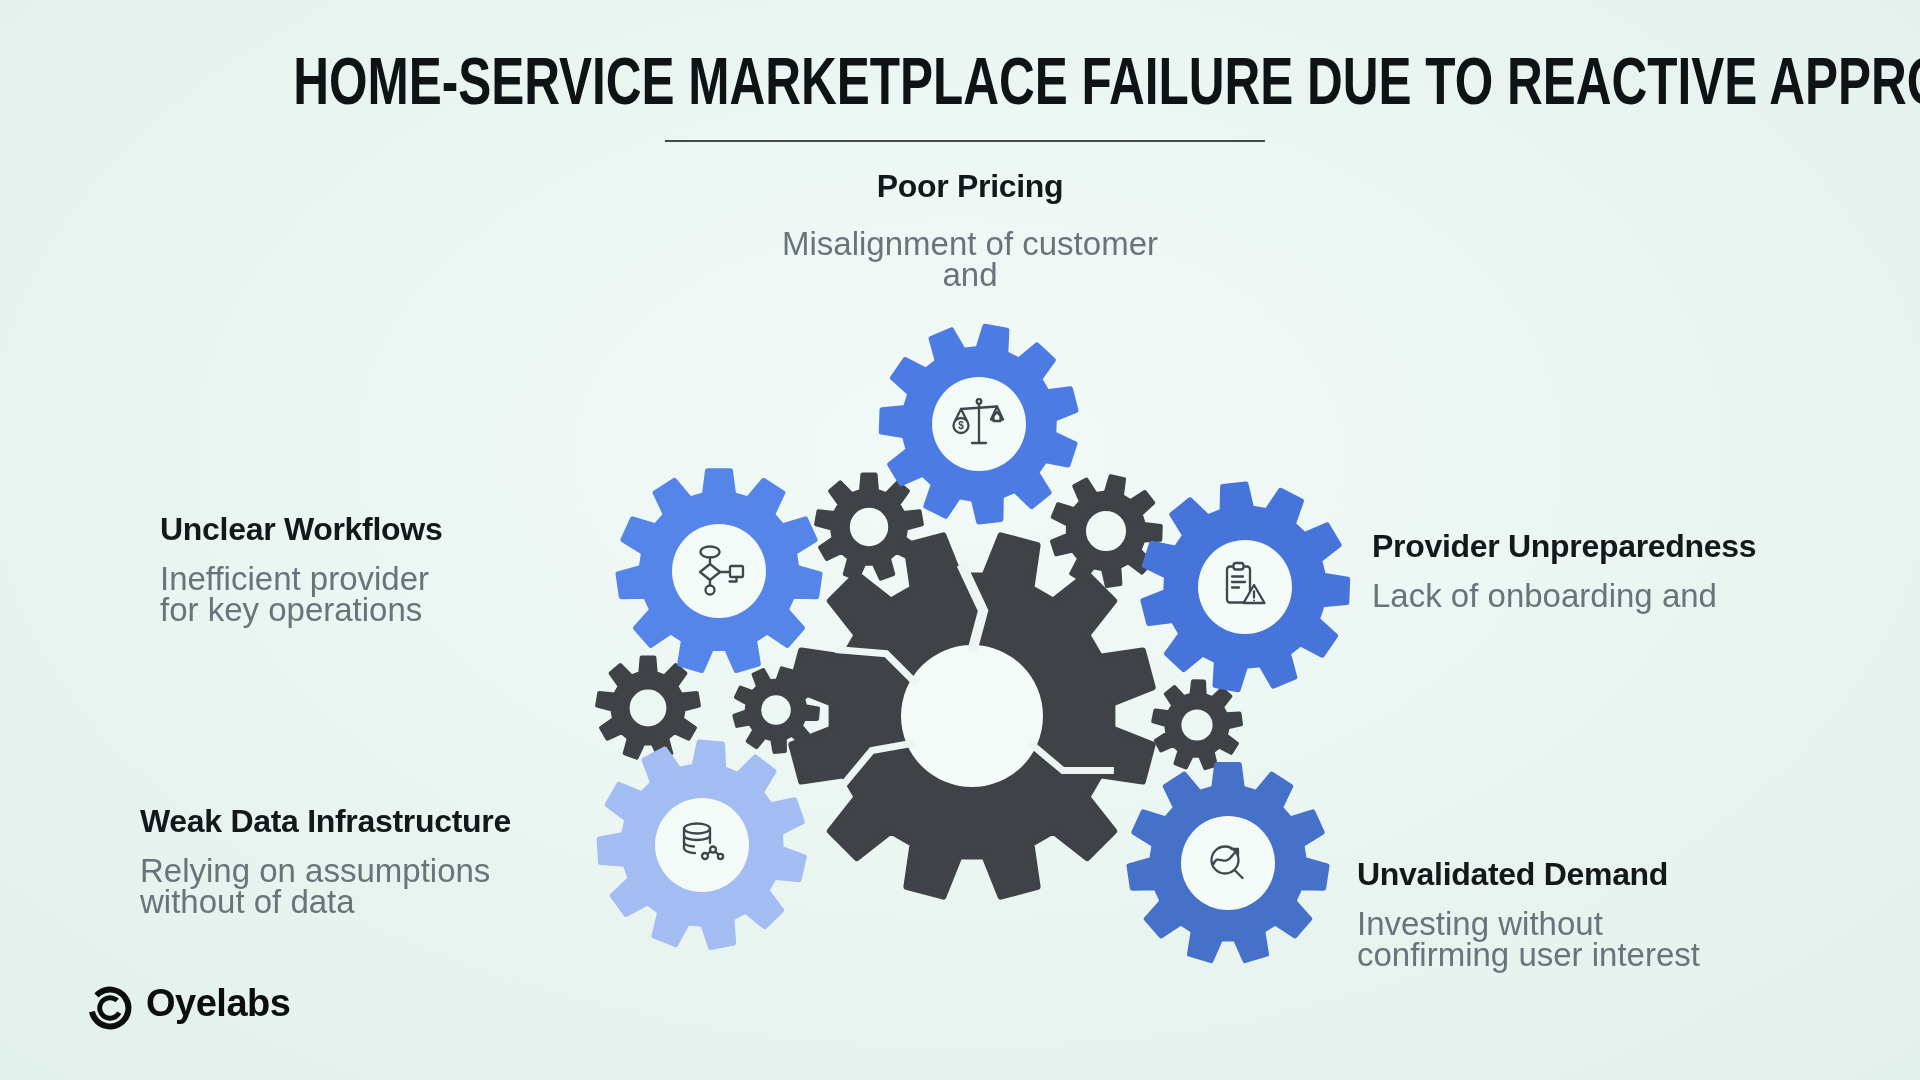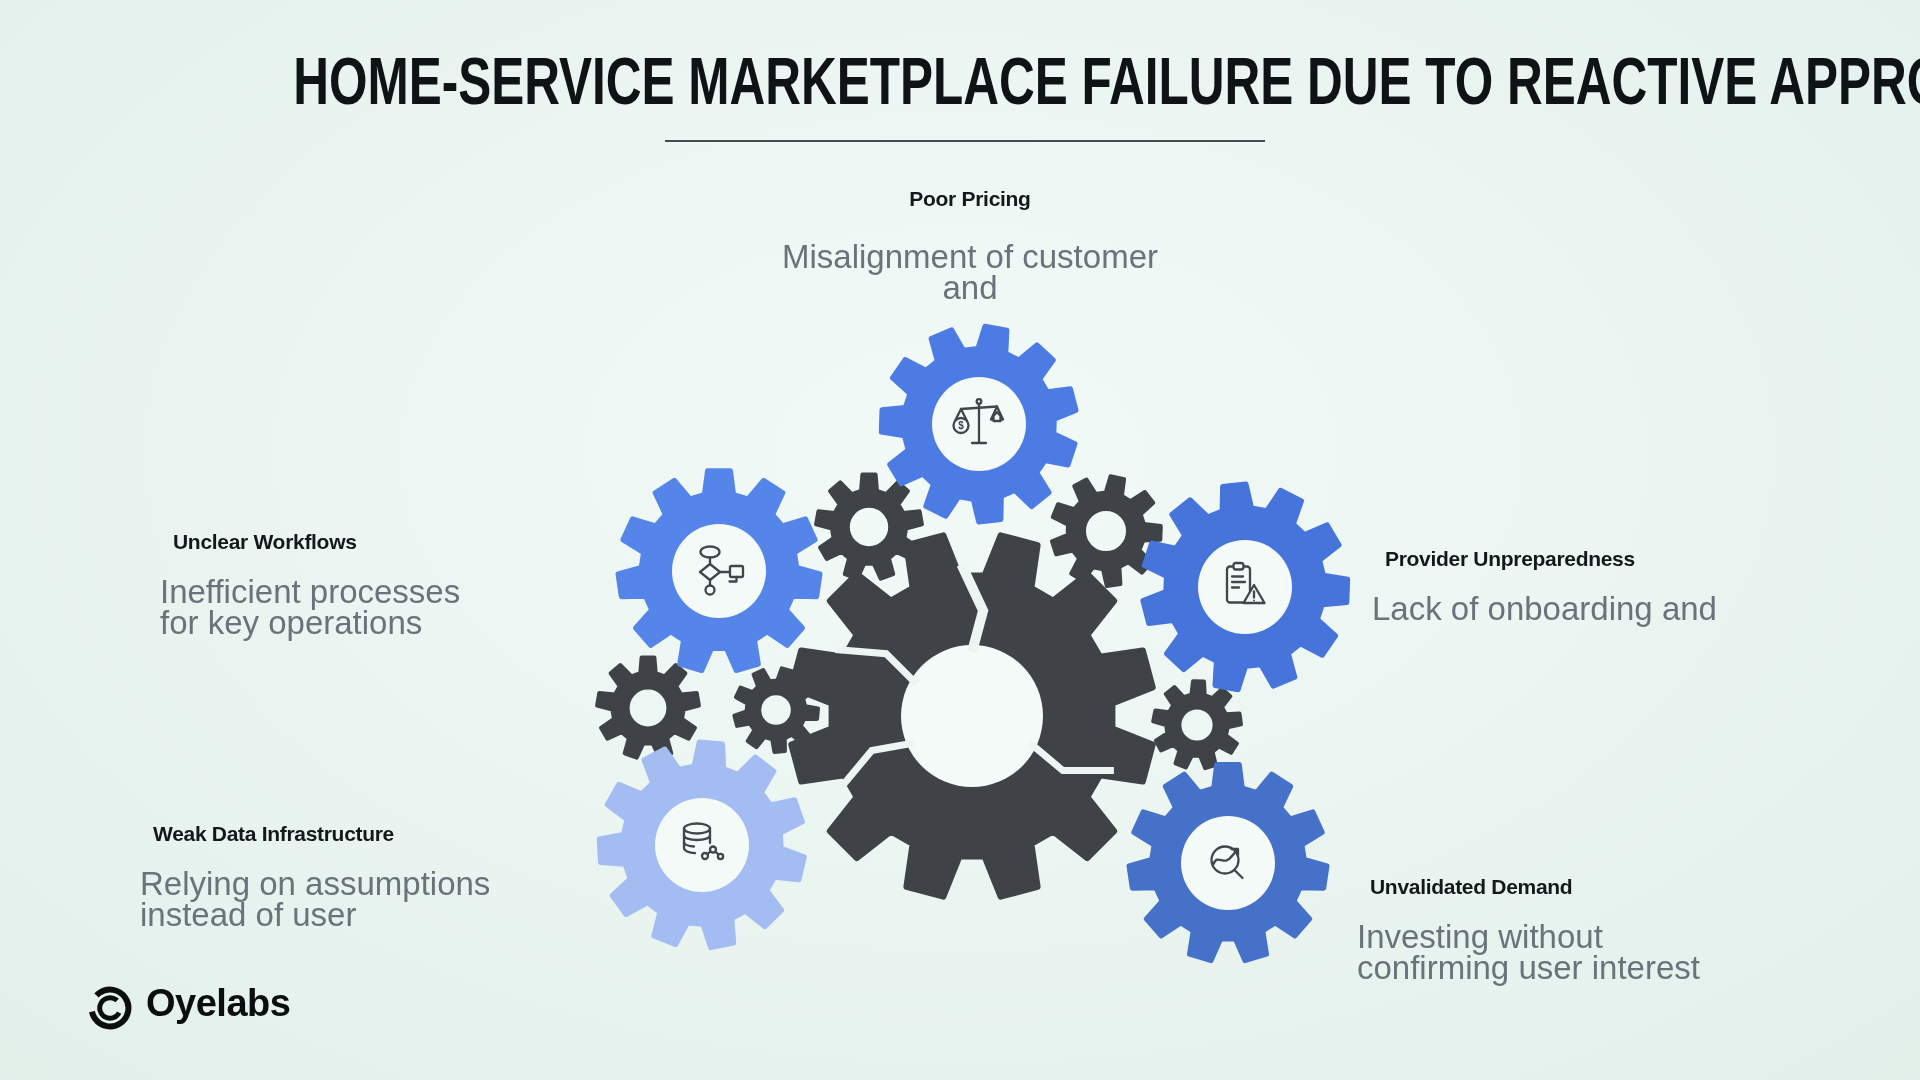--- a/index.html
+++ b/index.html
@@ -12,21 +12,21 @@
   .title-wrap h1{
     display:inline-block;white-space:nowrap;margin:0;
     font-size:66px;line-height:1.0;font-weight:800;color:#101316;
     letter-spacing:0px;transform-origin:50% 50%;
   }
   .title-underline{position:absolute;left:665px;top:140px;width:600px;height:2px;background:#454c50;z-index:3;}
   .gears{position:absolute;left:0;top:0;z-index:1;}
   .icon{position:absolute;width:60px;height:60px;z-index:2;}
   .icon svg{stroke:#3f464c;fill:none;stroke-width:2.3;stroke-linecap:round;stroke-linejoin:round;}
   .section{position:absolute;z-index:3;}
-  .section h2{margin:13px;font-size:21px;line-height:36px;font-weight:700;color:#15181b;letter-spacing:-0.3px;}
+  .section h2{margin:0;font-size:32px;line-height:36px;font-weight:700;color:#15181b;letter-spacing:-0.3px;}
   .section .desc{margin-top:16px;font-size:33px;line-height:31px;color:#6a737b;}
   .sec-center{text-align:center;}
   .sec-right{}
   .sec-left{text-align:left;}
   .brand{position:absolute;left:84px;top:982px;display:flex;align-items:flex-start;z-index:3;}
   .brand .mark{width:52px;height:52px;}
   .brand .name{margin-left:10px;font-size:38px;font-weight:600;color:#0b0d0f;letter-spacing:-0.5px;}
 </style>
 </head>
 <body>
@@ -128,37 +128,37 @@
   <div class="section sec-center" style="left:760px;top:168px;width:420px">
     <h2>Poor Pricing</h2>
     <div class="desc" style="margin-top:24px">
       <div>Misalignment of customer and</div>
     </div>
   </div>
 
   <div class="section sec-right" style="left:160px;top:511px;width:402px">
     <h2>Unclear Workflows</h2>
     <div class="desc">
-      <div>Inefficient processes</div>
+      <div>Inefficient provider</div>
       <div>for key operations</div>
     </div>
   </div>
 
   <div class="section sec-left" style="left:1372px;top:528px;width:420px">
     <h2>Provider Unpreparedness</h2>
     <div class="desc">
       <div>Lack of onboarding and</div>
     </div>
   </div>
 
   <div class="section sec-right" style="left:140px;top:803px;width:400px">
     <h2>Weak Data Infrastructure</h2>
     <div class="desc">
       <div>Relying on assumptions</div>
-      <div>instead of user</div>
+      <div>without of data</div>
     </div>
   </div>
 
   <div class="section sec-left" style="left:1357px;top:856px;width:390px">
     <h2>Unvalidated Demand</h2>
     <div class="desc">
       <div>Investing without</div>
       <div>confirming user interest</div>
     </div>
   </div>

